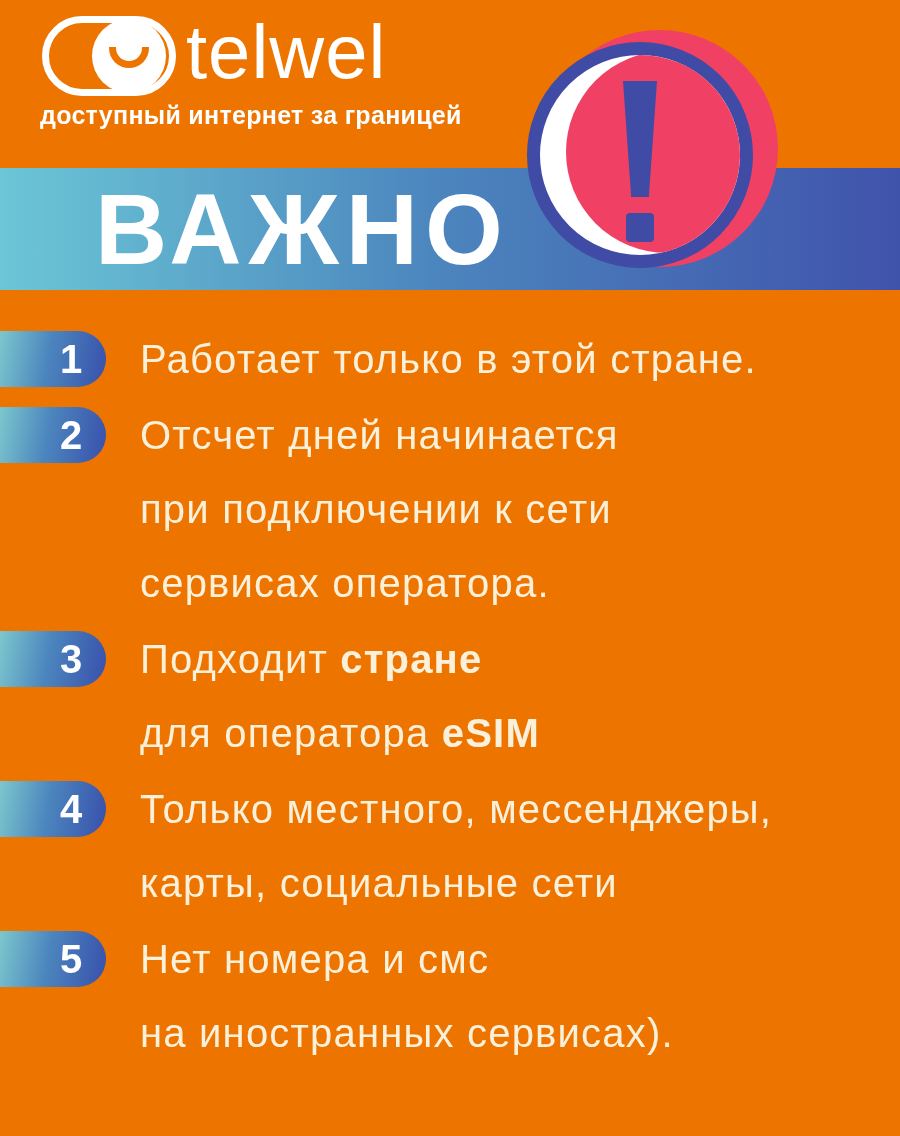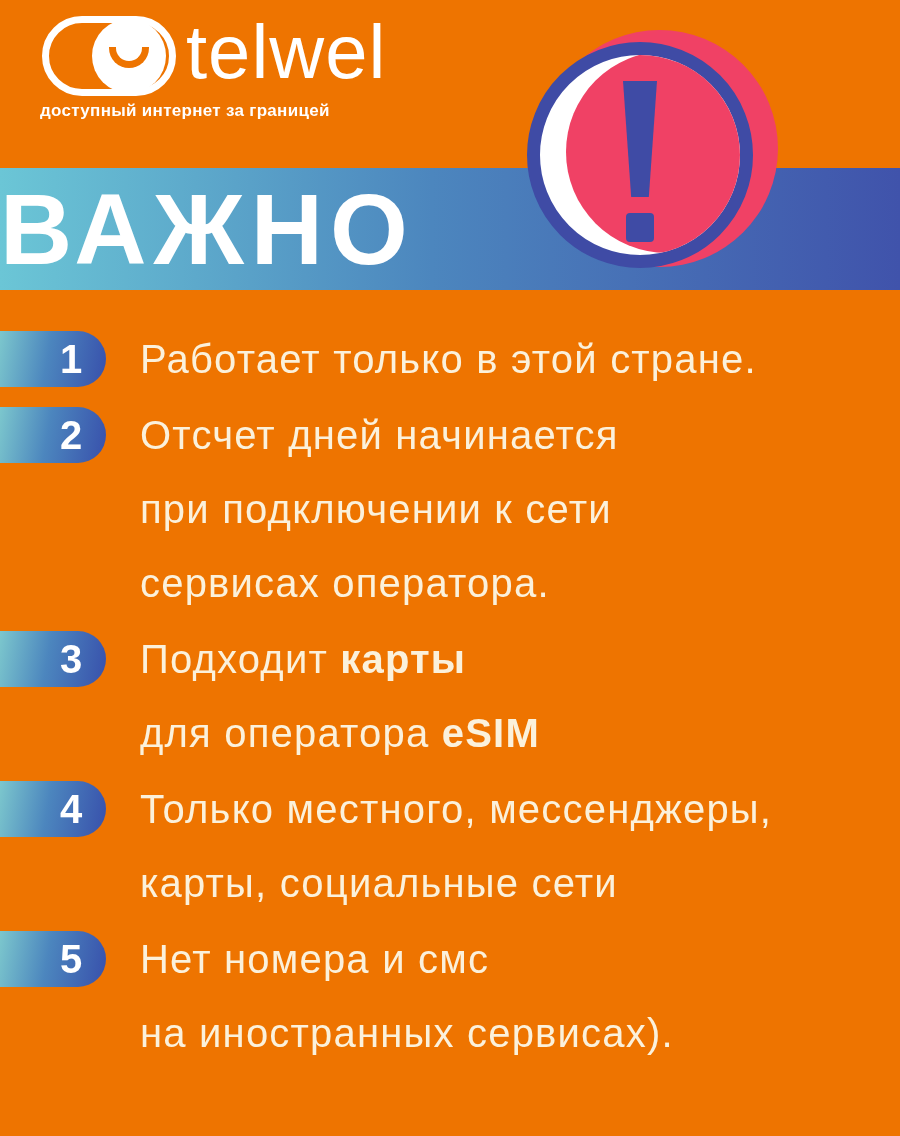--- a/index.html
+++ b/index.html
@@ -37,30 +37,31 @@
     border:7px solid var(--background-orange);border-top:none;
     border-radius:0 0 44px 44px;
   }
   .logo-text{
     position:absolute;left:186px;top:10px;
     font-size:76px;line-height:84px;color:var(--text-white);
     font-weight:400;letter-spacing:1px;
   }
   .tagline{
     position:absolute;left:40px;top:101px;
-    font-size:17px;font-weight:700;color:var(--text-white);letter-spacing:.3px;text-align:center;
+    font-size:25px;font-weight:700;color:var(--text-white);letter-spacing:.3px;text-align:center;
   }
 
   
   .banner{
     position:absolute;left:0;top:168px;width:900px;height:122px;
     background:linear-gradient(90deg,var(--banner-teal) 0%,var(--banner-mid) 48%,var(--banner-blue) 100%);
     display:flex;align-items:center;z-index:1;
   }
   .banner-title{
+    padding-left:95px;
     font-size:100px;font-weight:800;color:var(--text-white);
     letter-spacing:7px;line-height:100px;
   }
 
   
   .excl{position:absolute;left:527px;top:30px;width:256px;height:250px;z-index:2;}
   .excl-back{
     position:absolute;left:14px;top:0;width:237px;height:237px;border-radius:50%;
     background:var(--warning-pink);
   }
@@ -136,21 +137,21 @@
         <div class="badge">2</div>
         <div>
           <div class="line"><span>Отсчет дней начинается</span></div>
           <div class="line"><span>при подключении к сети</span></div>
           <div class="line"><span>сервисах оператора.</span></div>
         </div>
       </div>
       <div class="item">
         <div class="badge">3</div>
         <div>
-          <div class="line"><span>Подходит </span><span class="bold">карты</span></div>
+          <div class="line"><span>Подходит </span><span class="bold">стране</span></div>
           <div class="line"><span>для оператора </span><span class="bold">eSIM</span></div>
         </div>
       </div>
       <div class="item">
         <div class="badge">4</div>
         <div>
           <div class="line"><span>Только местного, мессенджеры,</span></div>
           <div class="line"><span>карты, социальные сети</span></div>
         </div>
       </div>

